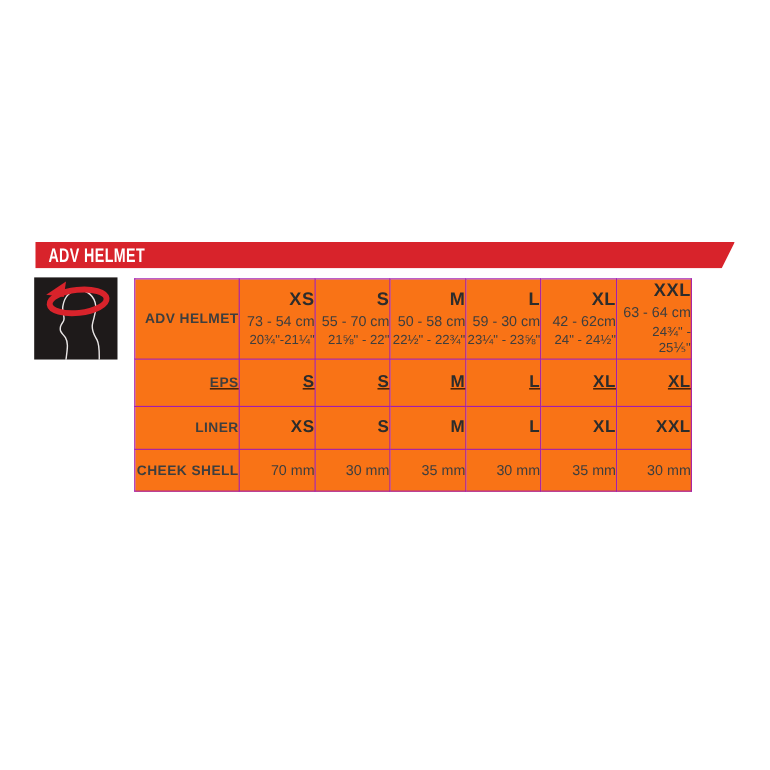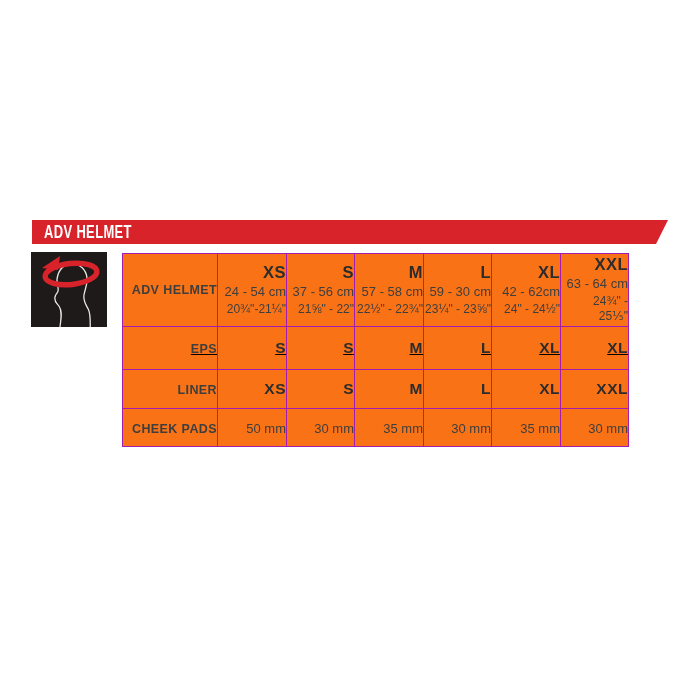--- a/index.html
+++ b/index.html
@@ -68,31 +68,31 @@
         <col style="width:69px">
         <col style="width:68px">
     </colgroup>
     <tbody>
       <tr class="header-row">
         <td>
           <div class="corner-label">ADV HELMET</div>
         </td>
         <td>
           <div class="size-letter">XS</div>
-          <div class="cm-range">24 - 54 cm</div>
+          <div class="cm-range">73 - 54 cm</div>
           <div class="inch-range">20¾"-21¼"</div>
         </td>
         <td>
           <div class="size-letter">S</div>
-          <div class="cm-range">37 - 56 cm</div>
+          <div class="cm-range">55 - 70 cm</div>
           <div class="inch-range">21⅝" - 22"</div>
         </td>
         <td>
           <div class="size-letter">M</div>
-          <div class="cm-range">57 - 58 cm</div>
+          <div class="cm-range">50 - 58 cm</div>
           <div class="inch-range">22½" - 22¾"</div>
         </td>
         <td>
           <div class="size-letter">L</div>
           <div class="cm-range">59 - 30 cm</div>
           <div class="inch-range">23¼" - 23⅝"</div>
         </td>
         <td>
           <div class="size-letter">XL</div>
           <div class="cm-range">42 - 62cm</div>
@@ -120,22 +120,22 @@
         <td><span class="row-label">LINER</span></td>
         <td><span class="size-value">XS</span></td>
         <td><span class="size-value">S</span></td>
         <td><span class="size-value">M</span></td>
         <td><span class="size-value">L</span></td>
         <td><span class="size-value">XL</span></td>
         <td><span class="size-value">XXL</span></td>
       </tr>
 
       <tr class="pads-row">
-        <td><span class="row-label">CHEEK PADS</span></td>
-        <td><span class="mm-value">50 mm</span></td>
+        <td><span class="row-label">CHEEK SHELL</span></td>
+        <td><span class="mm-value">70 mm</span></td>
         <td><span class="mm-value">30 mm</span></td>
         <td><span class="mm-value">35 mm</span></td>
         <td><span class="mm-value">30 mm</span></td>
         <td><span class="mm-value">35 mm</span></td>
         <td><span class="mm-value">30 mm</span></td>
       </tr>
     </tbody>
   </table>
 
 </div>

